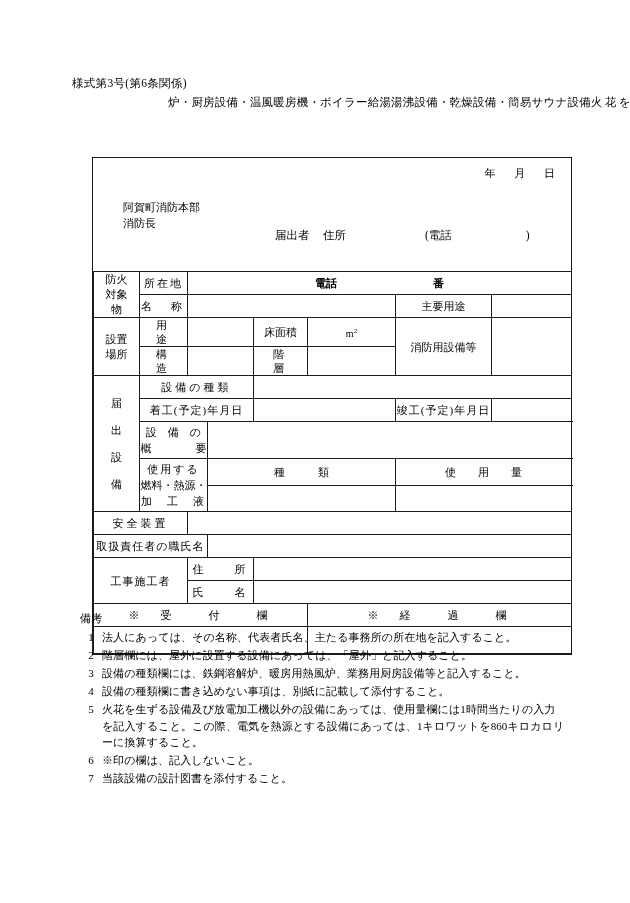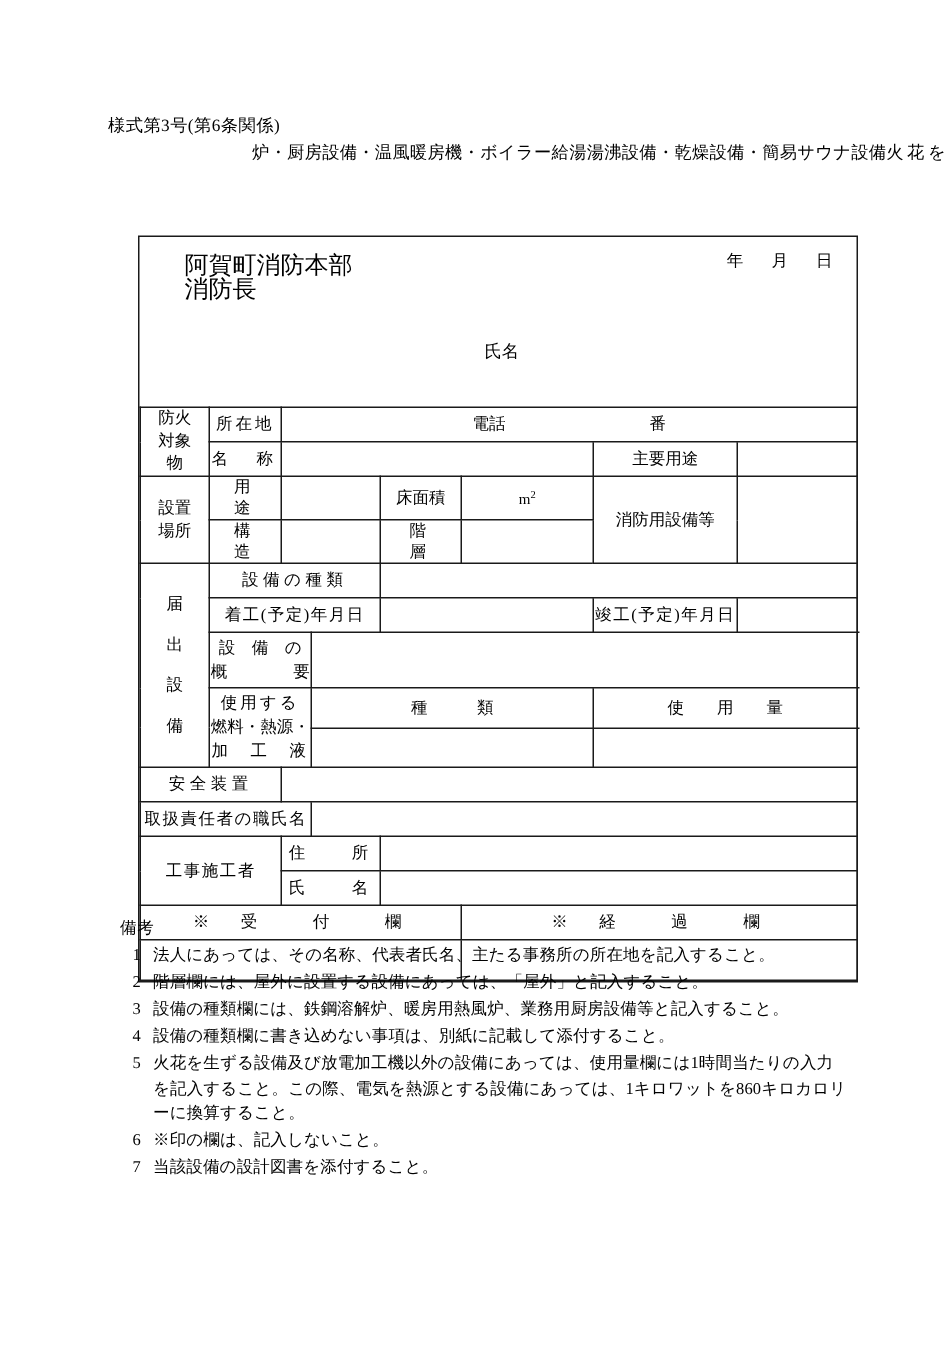--- a/index.html
+++ b/index.html
@@ -79,22 +79,22 @@
     top: 8px;
     font-size: 11px;
     white-space: nowrap;
   }
   .date-line span { margin-left: 16px; }
   .date-line span:first-child { margin-left: 0; }
 
   .addressee {
     position: absolute;
     left: 30px;
-    top: 12px;
-    font-size: 16px;
+    top: 41px;
+    font-size: 11px;
     line-height: 16px;
     white-space: nowrap;
   }
 
   .applicant {
     position: absolute;
     left: 182px;
     top: 68px;
     font-size: 11.5px;
     white-space: nowrap;
@@ -155,20 +155,21 @@
   .cell-right {
     text-align: right;
     padding-right: 8px;
   }
   .unit-sq { font-size: 10px; }
   .unit-sq sup { font-size: 7px; vertical-align: super; }
 
   .tel-cell {
     position: relative;
     text-align: center;
+    font-weight: bold;
   }
   .tel-cell .tel-word { margin-right: 96px; }
 
   
   .remarks {
     position: absolute;
     left: 80px;
     top: 611px;
     width: 486px;
     font-size: 11px;
@@ -216,22 +217,23 @@
       <span>日</span>
     </div>
 
     <div class="addressee">
       <div>阿賀町消防本部</div>
       <div>消防長</div>
     </div>
 
     <div class="applicant">
       <div class="applicant-row">
-        <span class="applicant-label"></span>
-        <span class="applicant-key">氏名</span>
+        <span class="applicant-label">届出者</span>
+        <span class="applicant-key">住所</span>
+        <span class="applicant-tel"><span>(電話</span><span class="tel-gap"></span><span>)</span></span>
       </div>
     </div>
   </div>
 
   <table class="grid">
     <colgroup>
       <col style="width:46px">
       <col style="width:48px">
       <col style="width:20px">
       <col style="width:46px">

